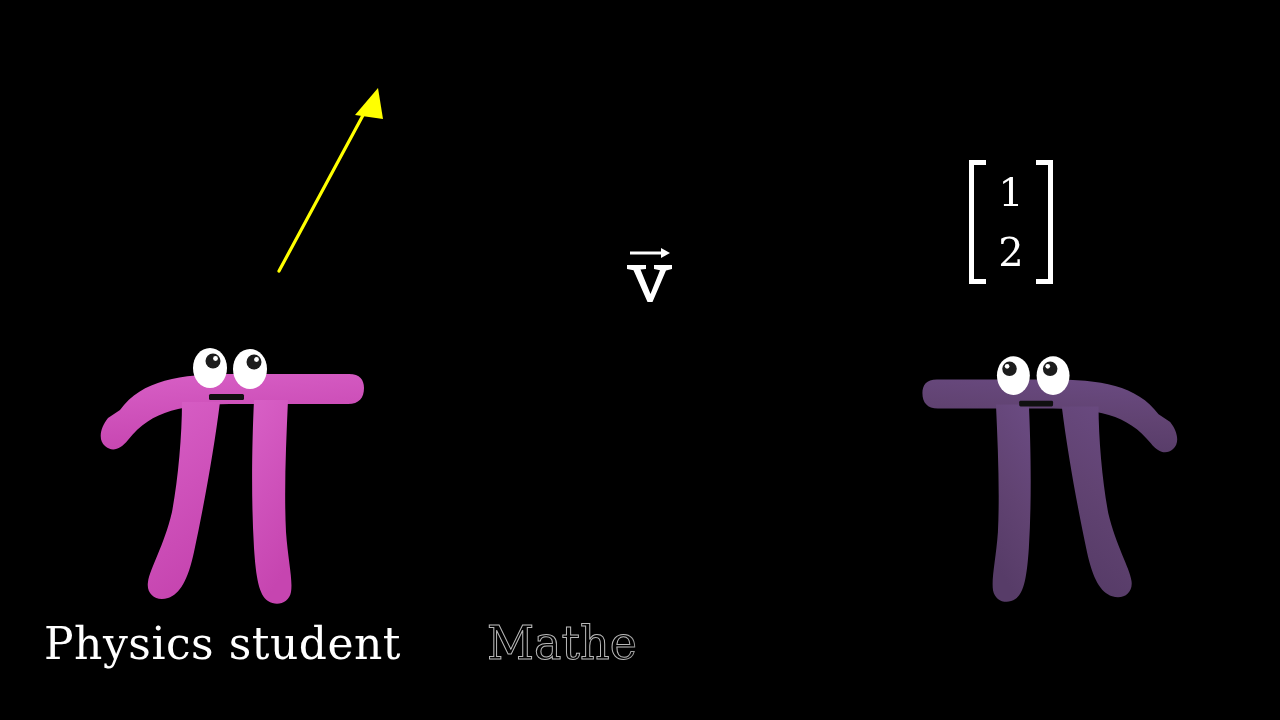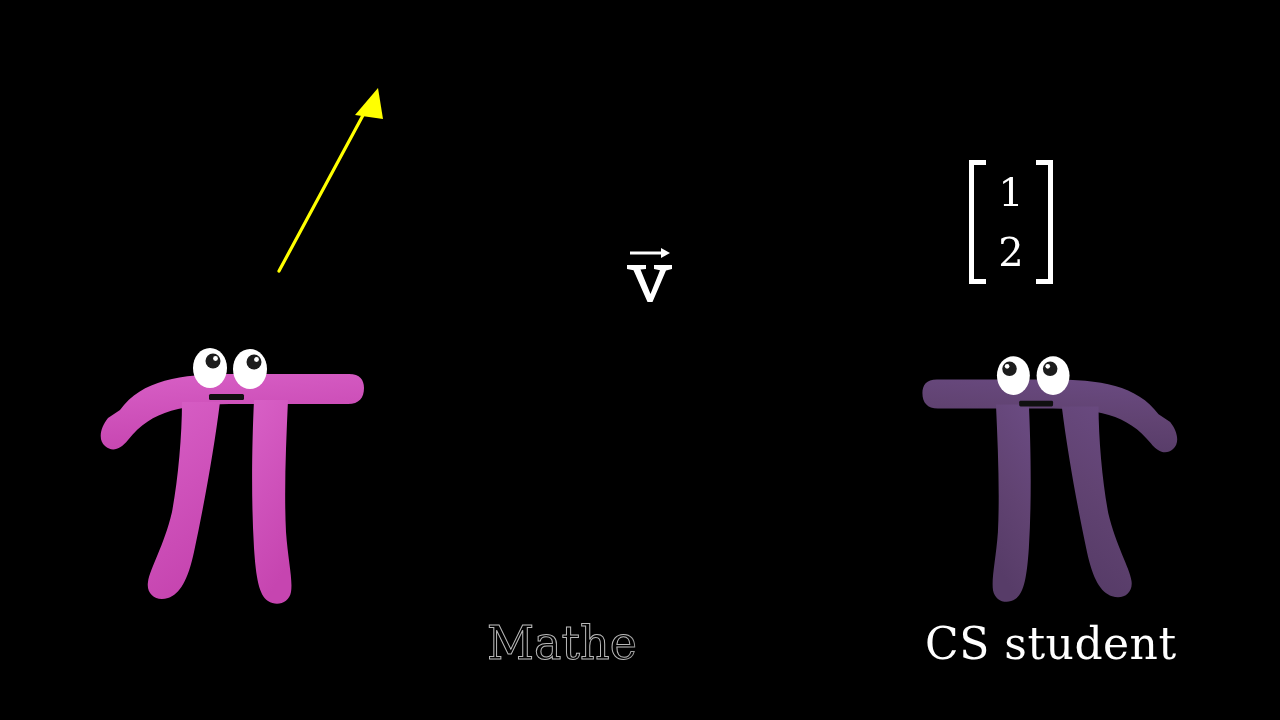--- a/index.html
+++ b/index.html
@@ -217,21 +217,21 @@
       <ellipse cx="112" cy="30" rx="17" ry="20" fill="#FFFFFF"></ellipse>
       <circle cx="108" cy="23" r="7.5" fill="#1C1C1C"></circle>
       <circle cx="105.5" cy="20.5" r="2.4" fill="#FFFFFF"></circle>
 
       <ellipse cx="153" cy="30" rx="17" ry="20" fill="#FFFFFF"></ellipse>
       <circle cx="150" cy="23" r="7.5" fill="#1C1C1C"></circle>
       <circle cx="147.5" cy="20.5" r="2.4" fill="#FFFFFF"></circle>
     </g>
   </svg>
 
+  <div class="abs creature-label" id="label-physics">Physics student</div>
 
   <div class="abs" id="label-math-wrap">
     <div id="label-math">Mathe</div>
     <div class="abs" id="label-math-mask"></div>
   </div>
 
-  <div class="abs creature-label" id="label-cs">CS student</div>
 
 </div>
 
 </body></html>

